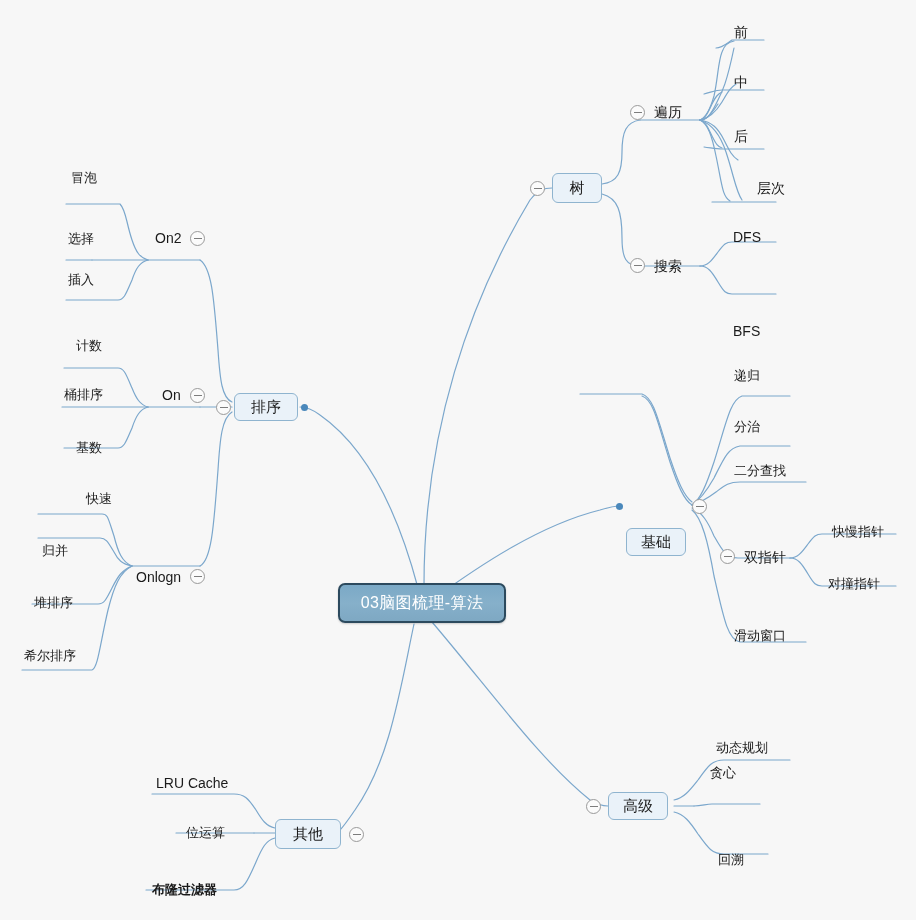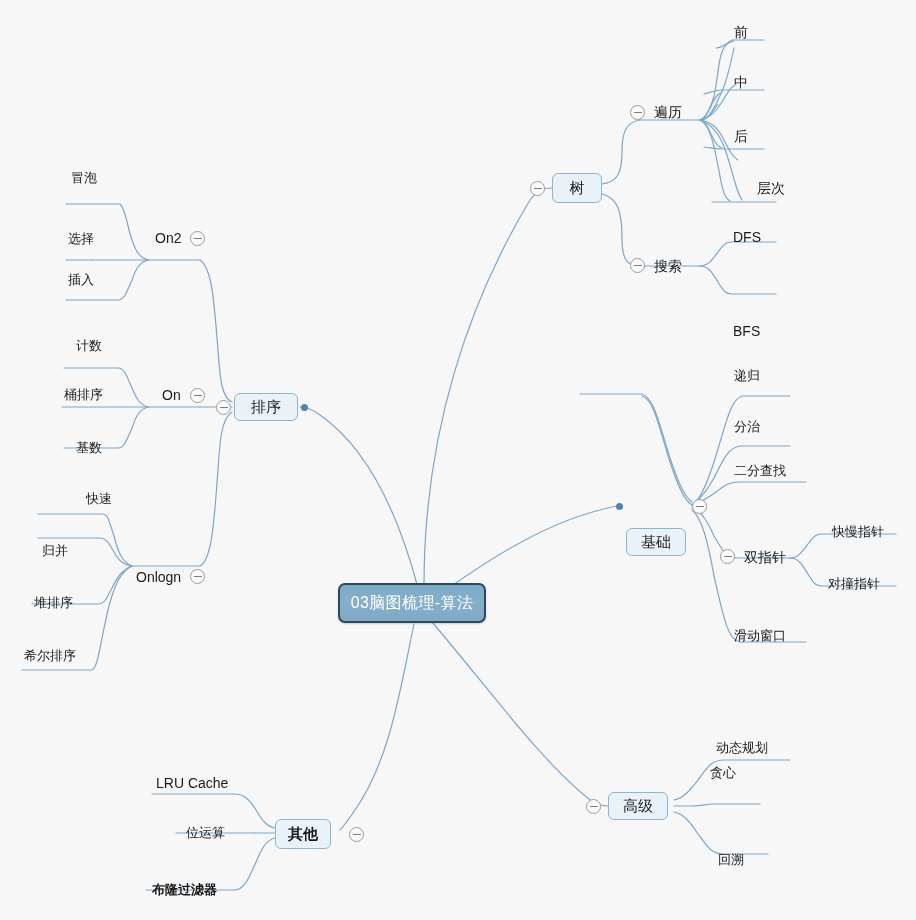--- a/index.html
+++ b/index.html
@@ -199,21 +199,21 @@
       <path d="M 275 828 C 266 826 262 820 256 810 C 248 798 244 794 234 794 L 152 794"></path>
 
       <path d="M 275 833 L 254 833"></path>
       <path d="M 254 833 L 176 833"></path>
 
       <path d="M 275 838 C 266 840 262 848 256 862 C 248 880 244 890 234 890 L 146 890"></path>
 
     </g>
   </svg>
 
-  <div class="root-node" style="left:338px; top:583px; width:148px; height:40px;">03脑图梳理-算法</div>
+  <div class="root-node" style="left:338px; top:583px; width:168px; height:40px;">03脑图梳理-算法</div>
 
   <div class="box-node" style="left:552px; top:173px; width:50px; height:30px;">树</div>
   <div class="collapse-toggle" style="left:530px; top:181px;"></div>
 
   <div class="text-node sz14" style="left:654px; top:104px;">遍历</div>
   <div class="collapse-toggle" style="left:630px; top:105px;"></div>
 
   <div class="text-node sz14" style="left:734px; top:24px;">前</div>
   <div class="text-node sz14" style="left:734px; top:74px;">中</div>
   <div class="text-node sz14" style="left:734px; top:128px;">后</div>
@@ -263,20 +263,20 @@
 
   <div class="text-node" style="left:734px; top:628px;">滑动窗口</div>
 
   <div class="box-node" style="left:608px; top:792px; width:60px; height:28px;">高级</div>
   <div class="collapse-toggle" style="left:586px; top:799px;"></div>
 
   <div class="text-node" style="left:716px; top:740px;">动态规划</div>
   <div class="text-node" style="left:710px; top:765px;">贪心</div>
   <div class="text-node" style="left:718px; top:852px;">回溯</div>
 
-  <div class="box-node" style="left:275px; top:819px; width:56px; height:30px;font-weight:bold;">其他</div>
+  <div class="box-node" style="left:275px; top:819px; width:66px; height:30px;">其他</div>
   <div class="collapse-toggle" style="left:349px; top:827px;"></div>
 
   <div class="text-node sz14" style="left:156px; top:775px;">LRU Cache</div>
   <div class="text-node" style="left:186px; top:825px;">位运算</div>
   <div class="text-node" style="left:152px; top:882px;font-weight:bold;">布隆过滤器</div>
 
 </div>
 
 </body></html>

